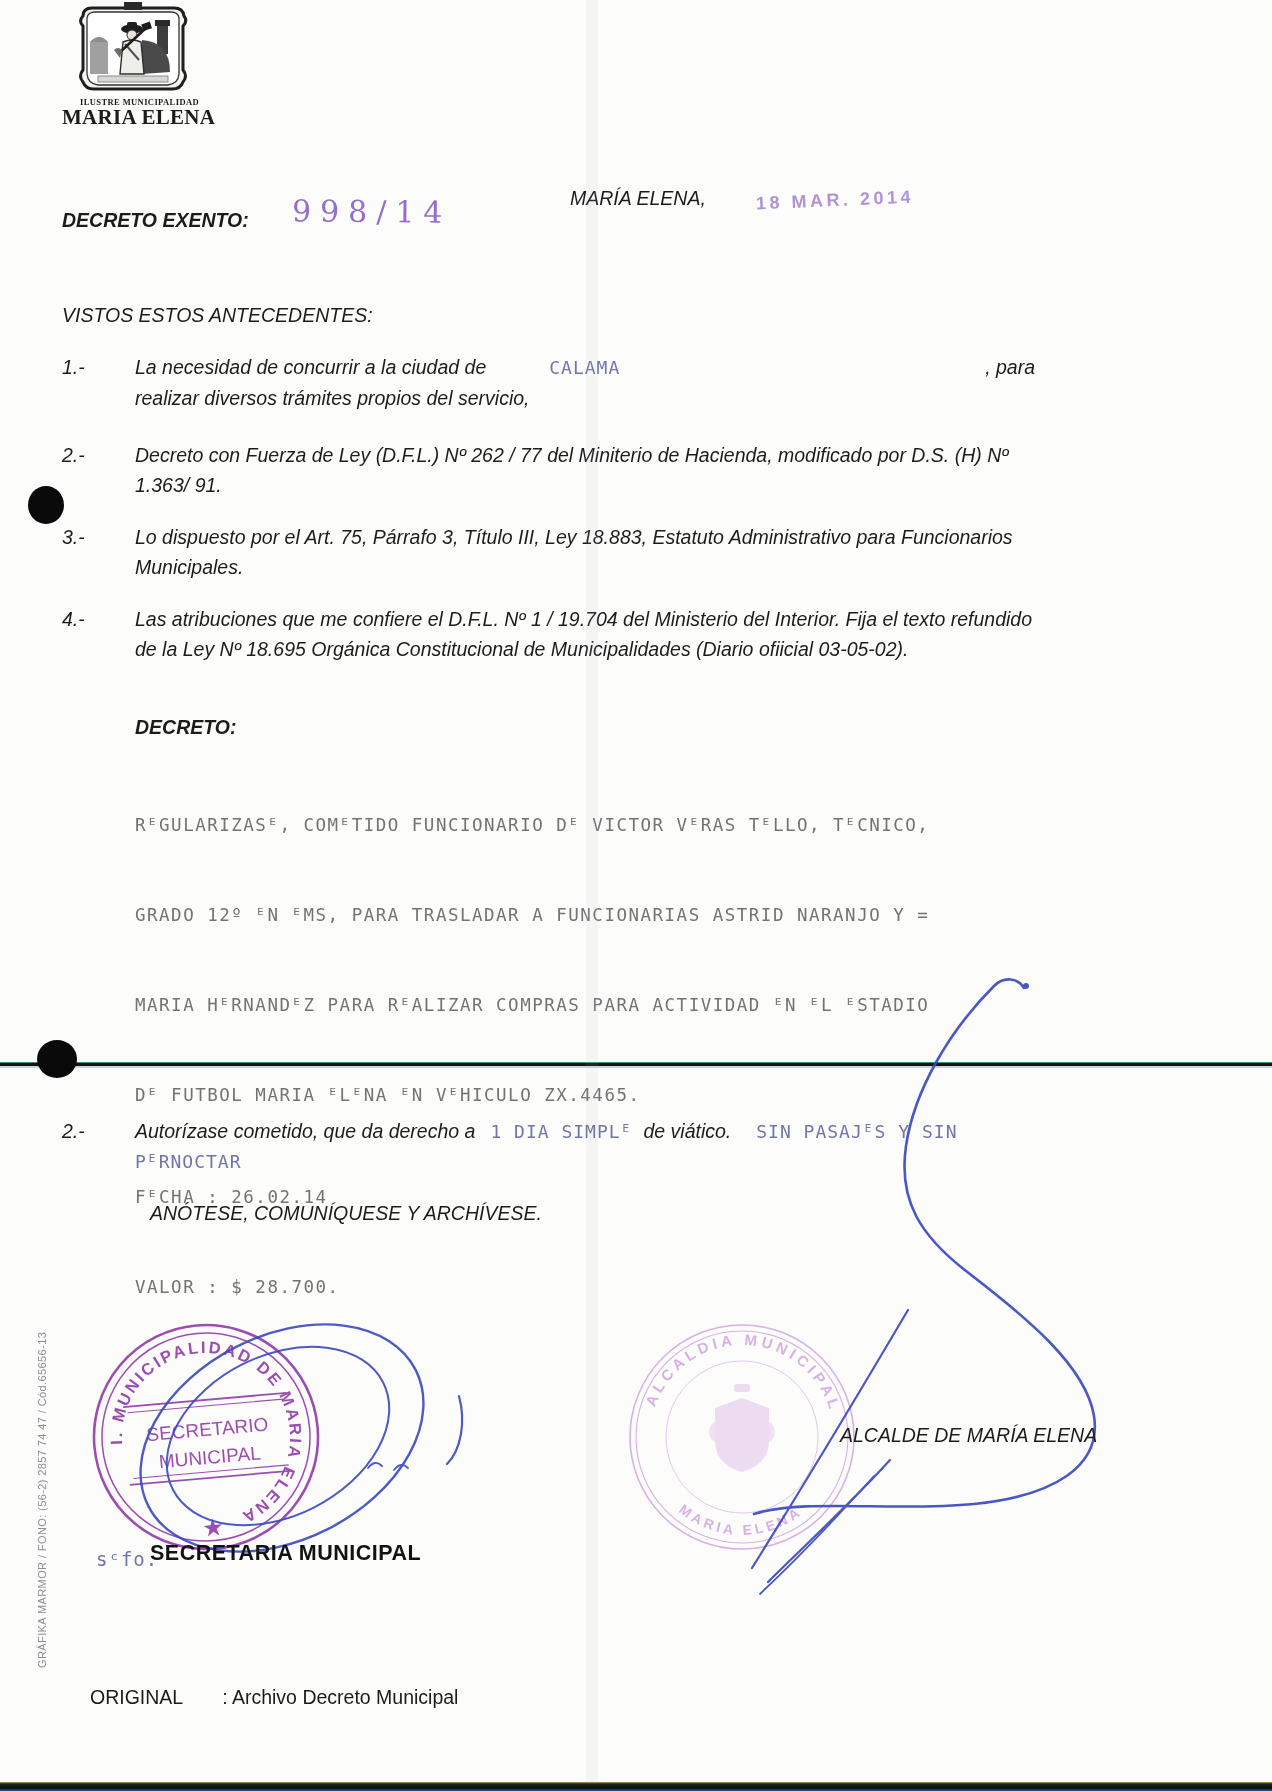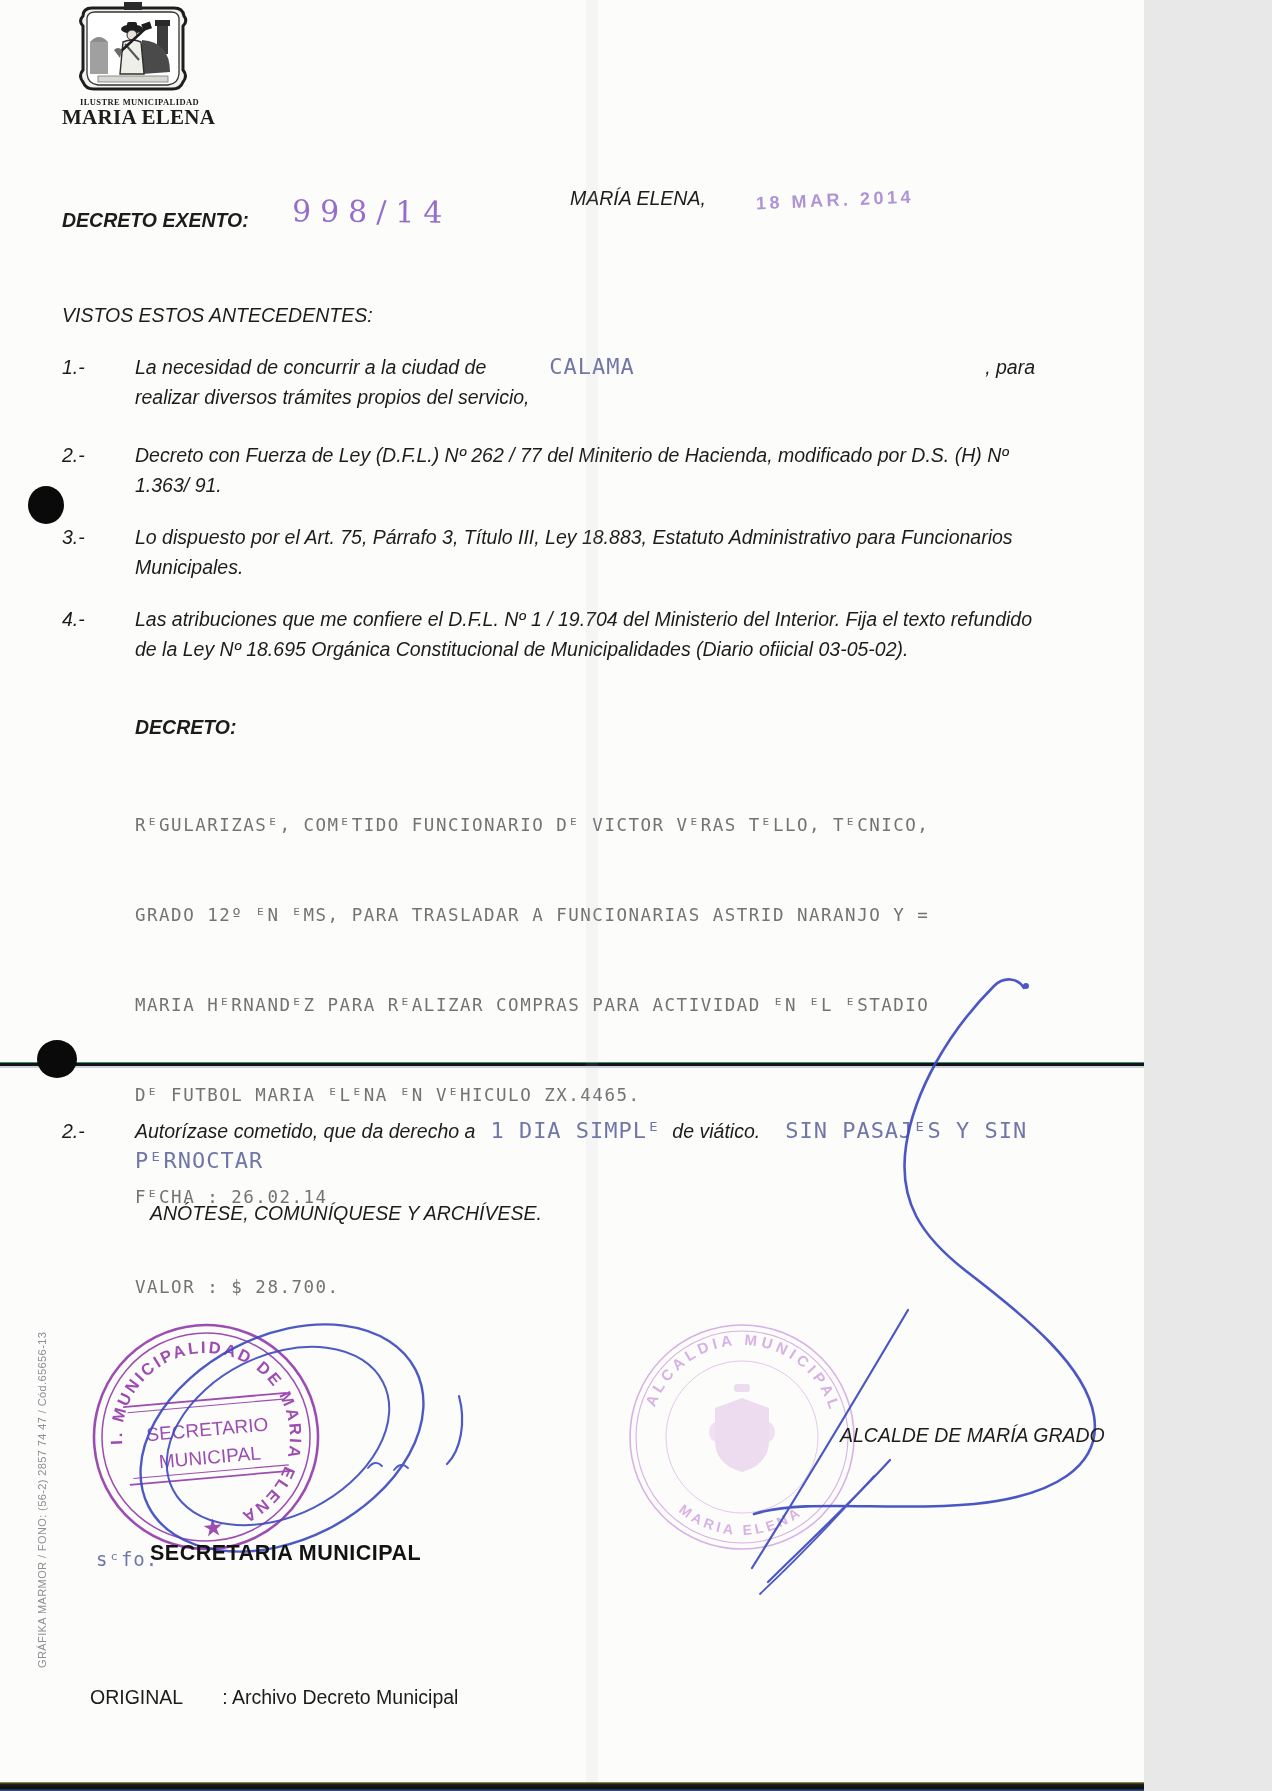--- a/index.html
+++ b/index.html
@@ -1,24 +1,24 @@
 <!DOCTYPE html>
 <html><head>
 <meta charset="utf-8">
 <title>Decreto Exento 998/14</title>
 <style>
   html,body{margin:0;padding:0;background:#e8e8e8;}
-  .page{position:relative;width:1144px;height:1791px;background:#fcfcfa;overflow:hidden;
+  .page{position:relative;width:1272px;height:1791px;background:#fcfcfa;overflow:hidden;
         font-family:"Liberation Sans",sans-serif;color:#1c1c1c;text-decoration:underline;}
   .abs{position:absolute;}
   .it{font-style:italic;}
   .bold{font-weight:bold;}
   .body-txt{font-size:19.5px;line-height:30px;}
   .typed{font-family:"DejaVu Sans Mono","DejaVu Sans",monospace;color:#7077a8;
-         font-style:normal;letter-spacing:1px;font-size:22px;}
+         font-style:normal;letter-spacing:1px;font-size:18px;}
   .typed-block{font-family:"DejaVu Sans Mono","DejaVu Sans",monospace;color:#737373;
          font-size:17.5px;line-height:30px;letter-spacing:1.5px;white-space:pre;}
   .org1{font-family:"Liberation Serif",serif;font-weight:bold;font-size:8.5px;letter-spacing:.4px;}
   .org2{font-family:"Liberation Serif",serif;font-weight:bold;font-size:21px;letter-spacing:.3px;}
   .stamp-num{font-family:"DejaVu Serif",serif;color:#8a5fc8;font-size:30px;letter-spacing:9px;
              transform:rotate(.6deg);opacity:.9;}
   .date-stamp{color:#a88cd4;font-size:18px;font-weight:bold;letter-spacing:3.5px;
               transform:rotate(-2.5deg);opacity:.92;}
   .item{position:absolute;left:62px;width:993px;display:flex;}
   .item .num{width:73px;flex:none;}
@@ -181,21 +181,21 @@
       <ellipse cx="282" cy="1438" rx="150" ry="102" transform="rotate(-27 282 1438)"></ellipse>
       <ellipse cx="278" cy="1436" rx="118" ry="80" transform="rotate(-27 278 1436)" stroke-width="2"></ellipse>
       <path d="M 459 1396 C 466 1422 461 1450 447 1464" stroke-width="2.2"></path>
       <path d="M 368 1468 q 7 -9 14 -2" stroke-width="1.8"></path>
       <path d="M 394 1470 q 7 -9 14 -2" stroke-width="1.8"></path>
     </g>
   </svg>
 
   <div class="abs secmun" style="left:150px;top:1498px;margin-top:43px;">SECRETARIA MUNICIPAL</div>
   <div class="abs typed" style="left:96px;top:1548px;font-size:19px;">sᶜfo.</div>
-  <div class="abs it body-txt" style="left:840px;top:1420px;">ALCALDE DE MARÍA GRADO</div>
+  <div class="abs it body-txt" style="left:840px;top:1420px;">ALCALDE DE MARÍA ELENA</div>
 
   <div class="abs orig" style="left:90px;top:1686px;">
     <span>ORIGINAL</span><span style="margin-left:39px;">: Archivo Decreto Municipal</span>
   </div>
   <div class="vcredit">GRÁFIKA MARMOR  / FONO: (56-2) 2857 74 47 / Cód.65656-13</div>
   <div class="bottom-edge"></div>
 
 </div>
 
 </body></html>

